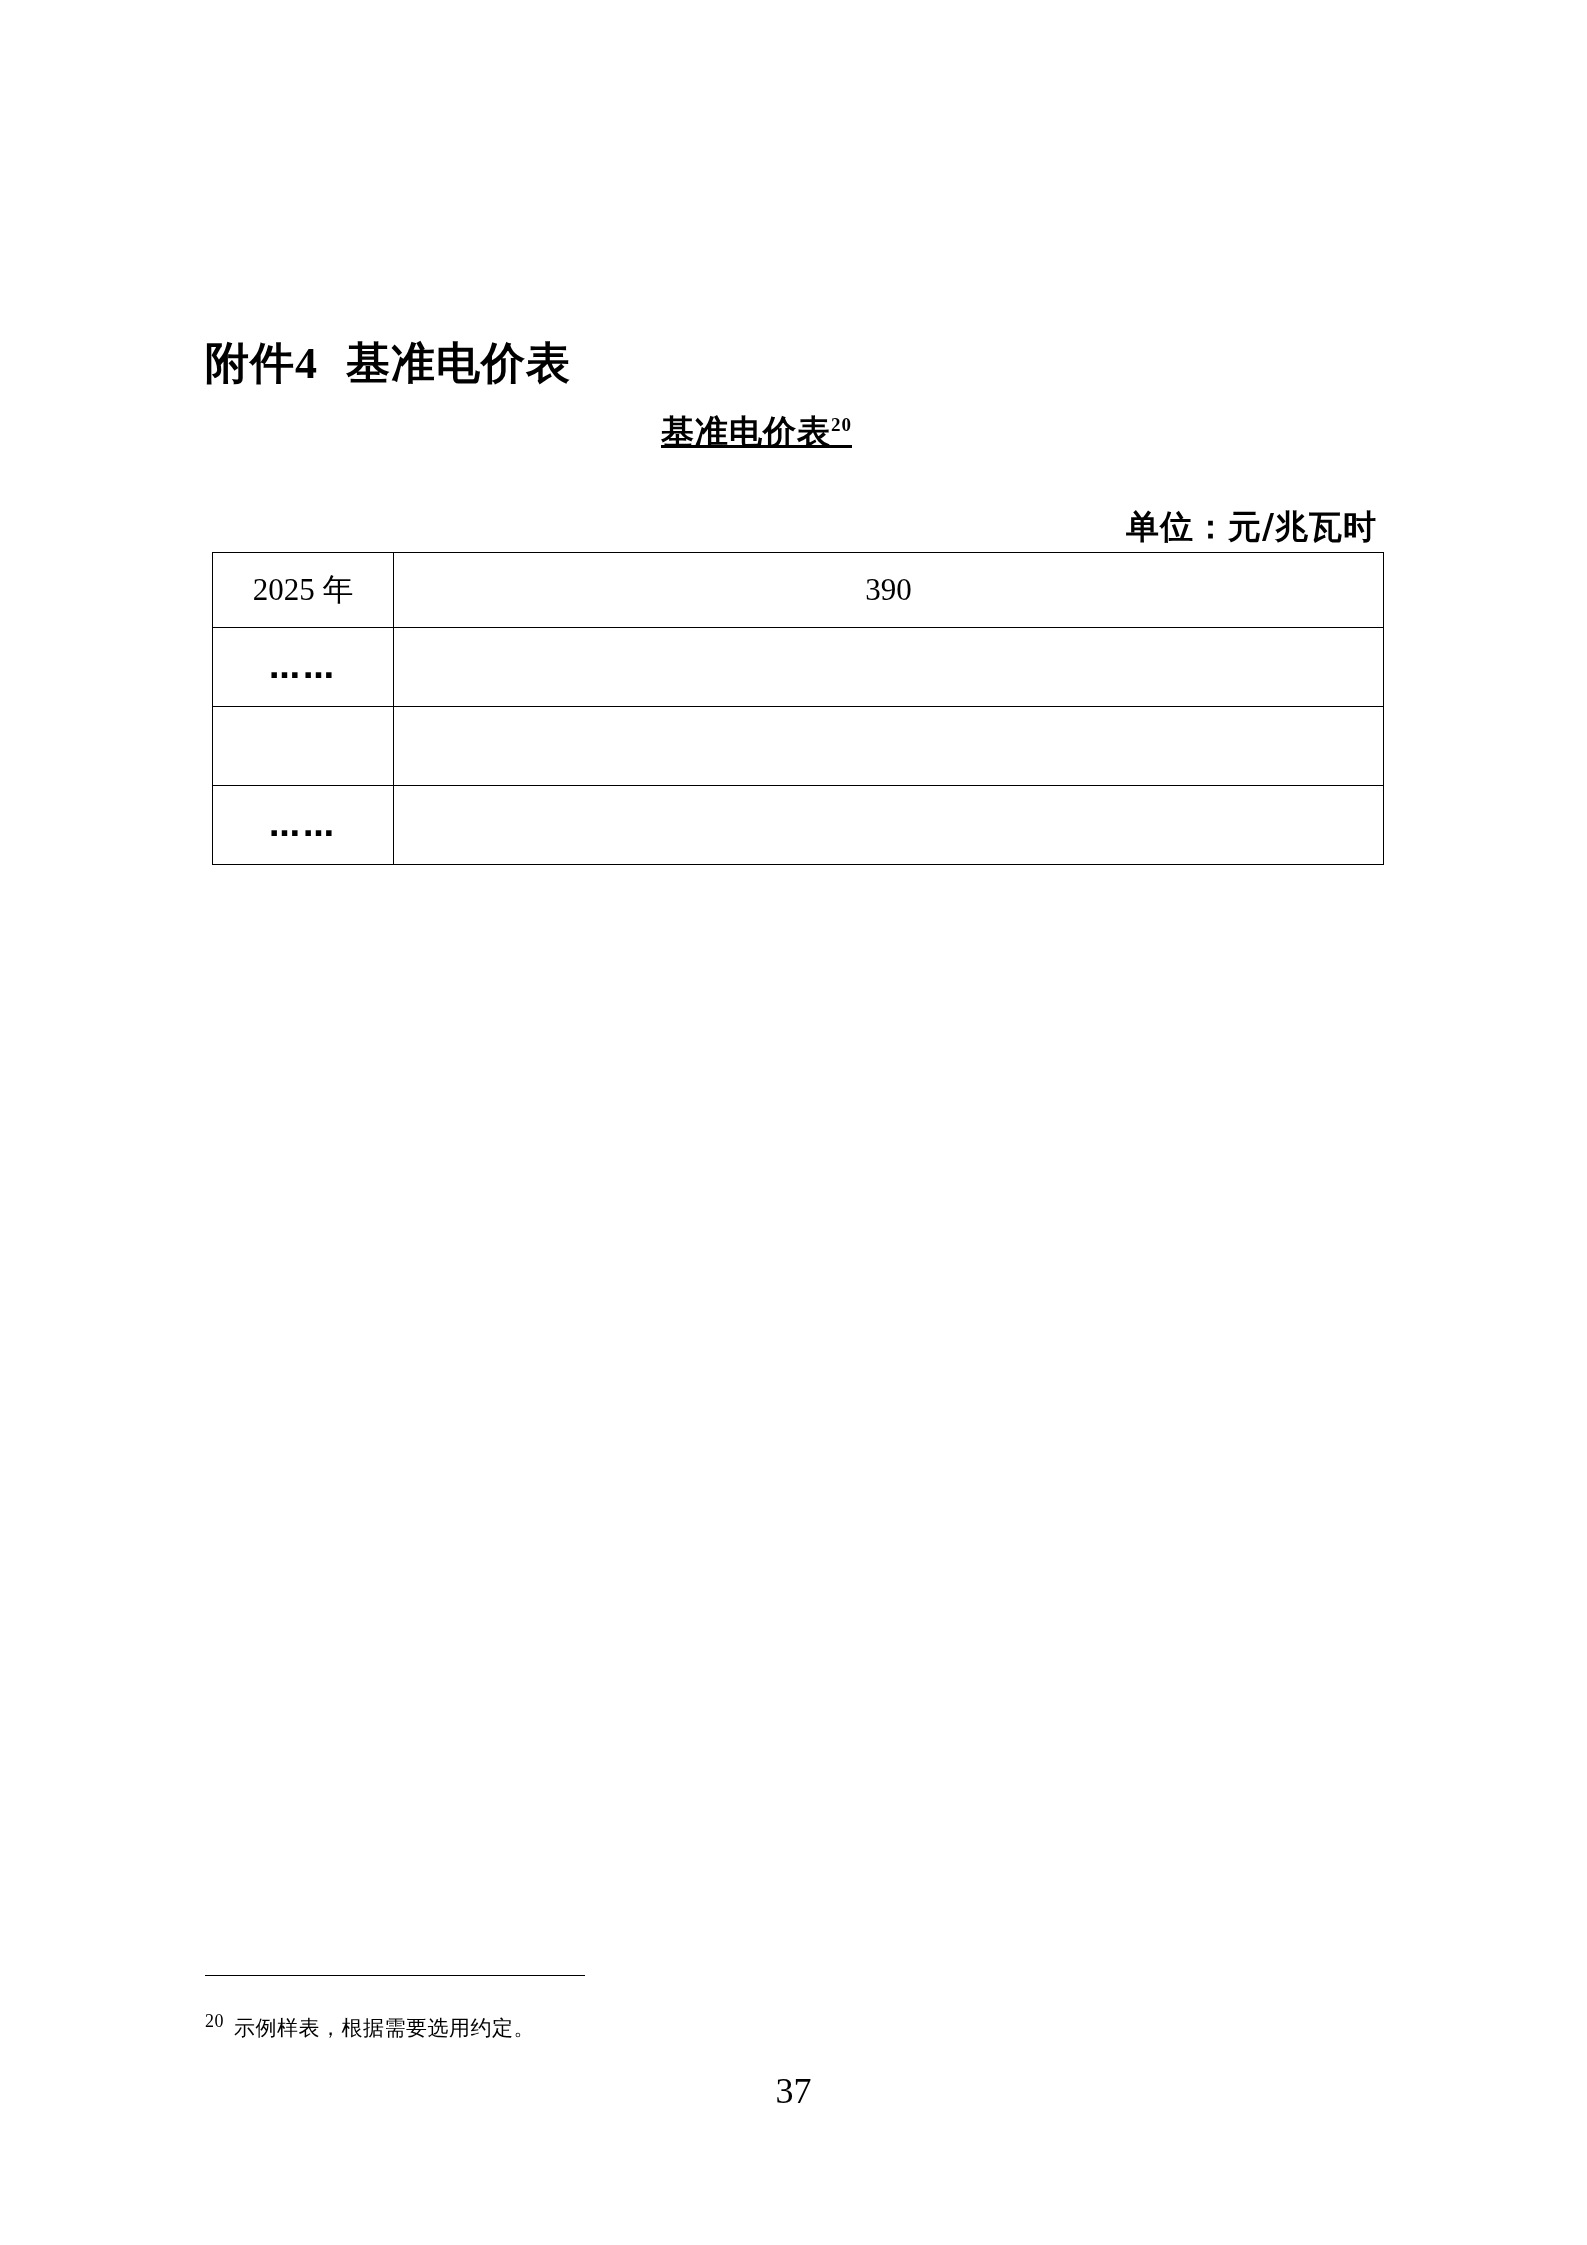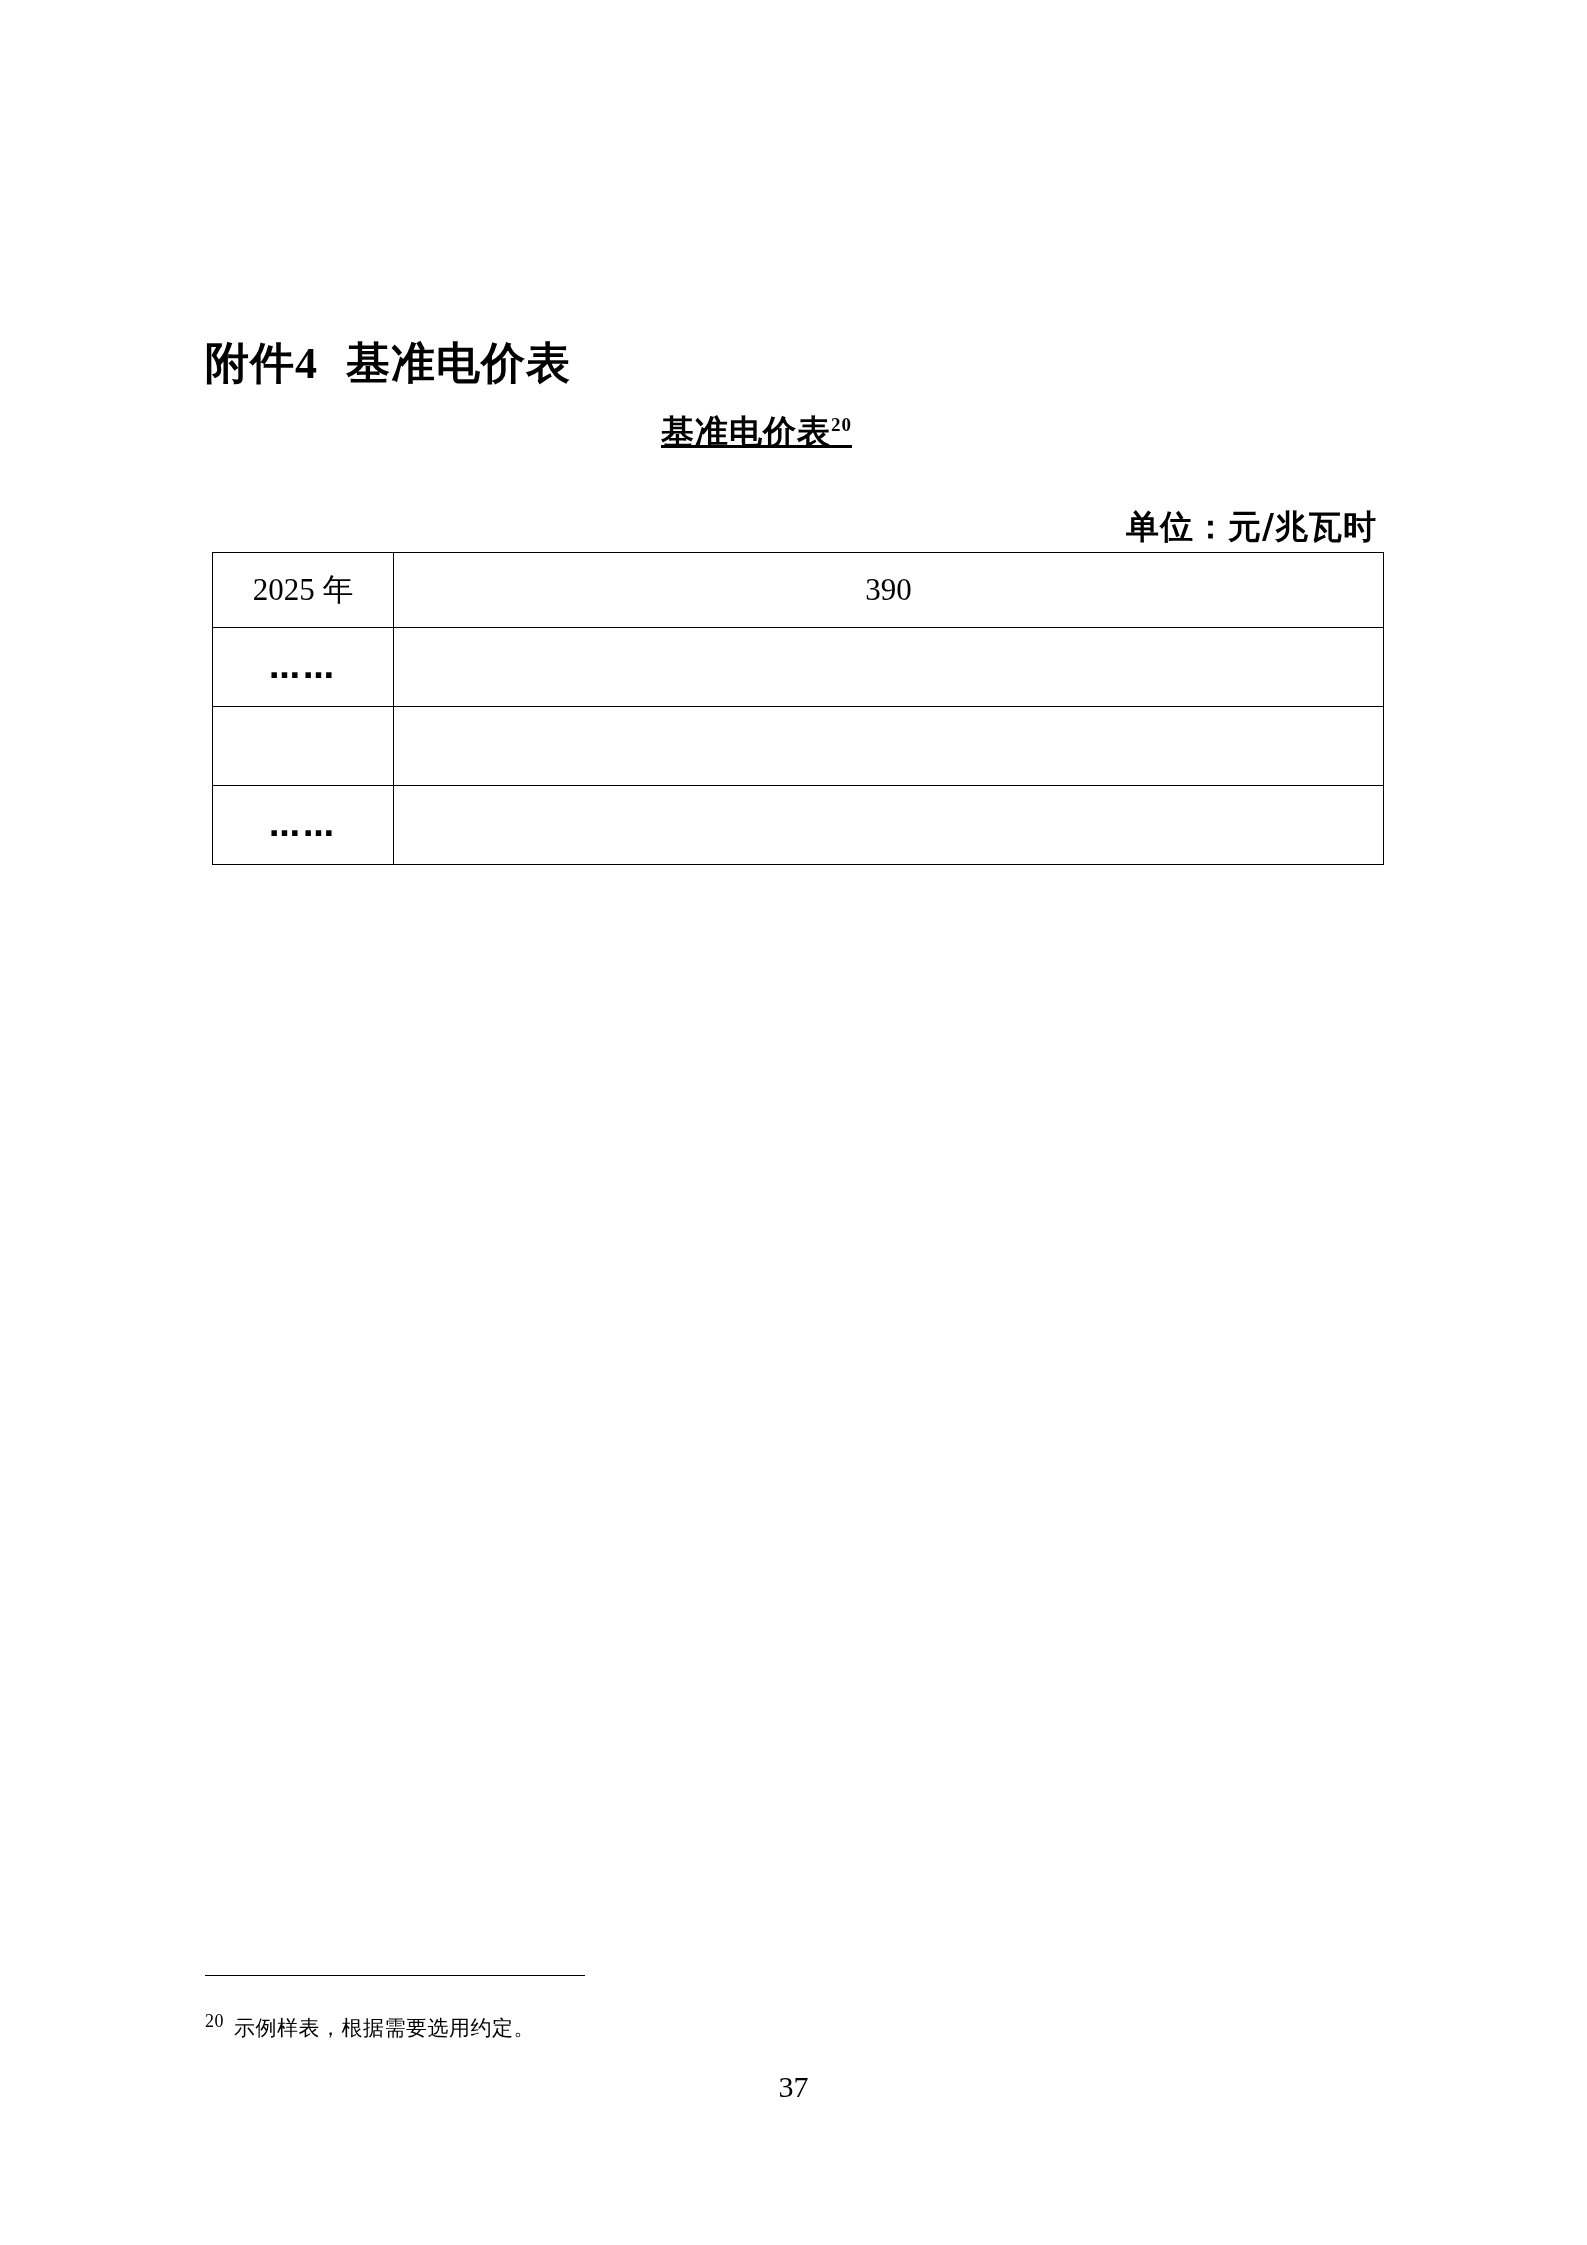--- a/index.html
+++ b/index.html
@@ -128,21 +128,21 @@
     vertical-align: super;
     margin-right: 10px;
   }
   .page-number {
     position: absolute;
     left: 0;
     top: 2070px;
     width: 1587px;
     text-align: center;
     font-family: "Liberation Serif", "DejaVu Serif", serif;
-    font-size: 30px;
+    font-size: 36px;
   }
 </style>
 </head>
 <body>
 
 <div class="page">
 
   <div class="attachment-line">
     <span>附件</span><span class="num">4</span><span class="gap"></span><span>基准电价表</span>
   </div>

